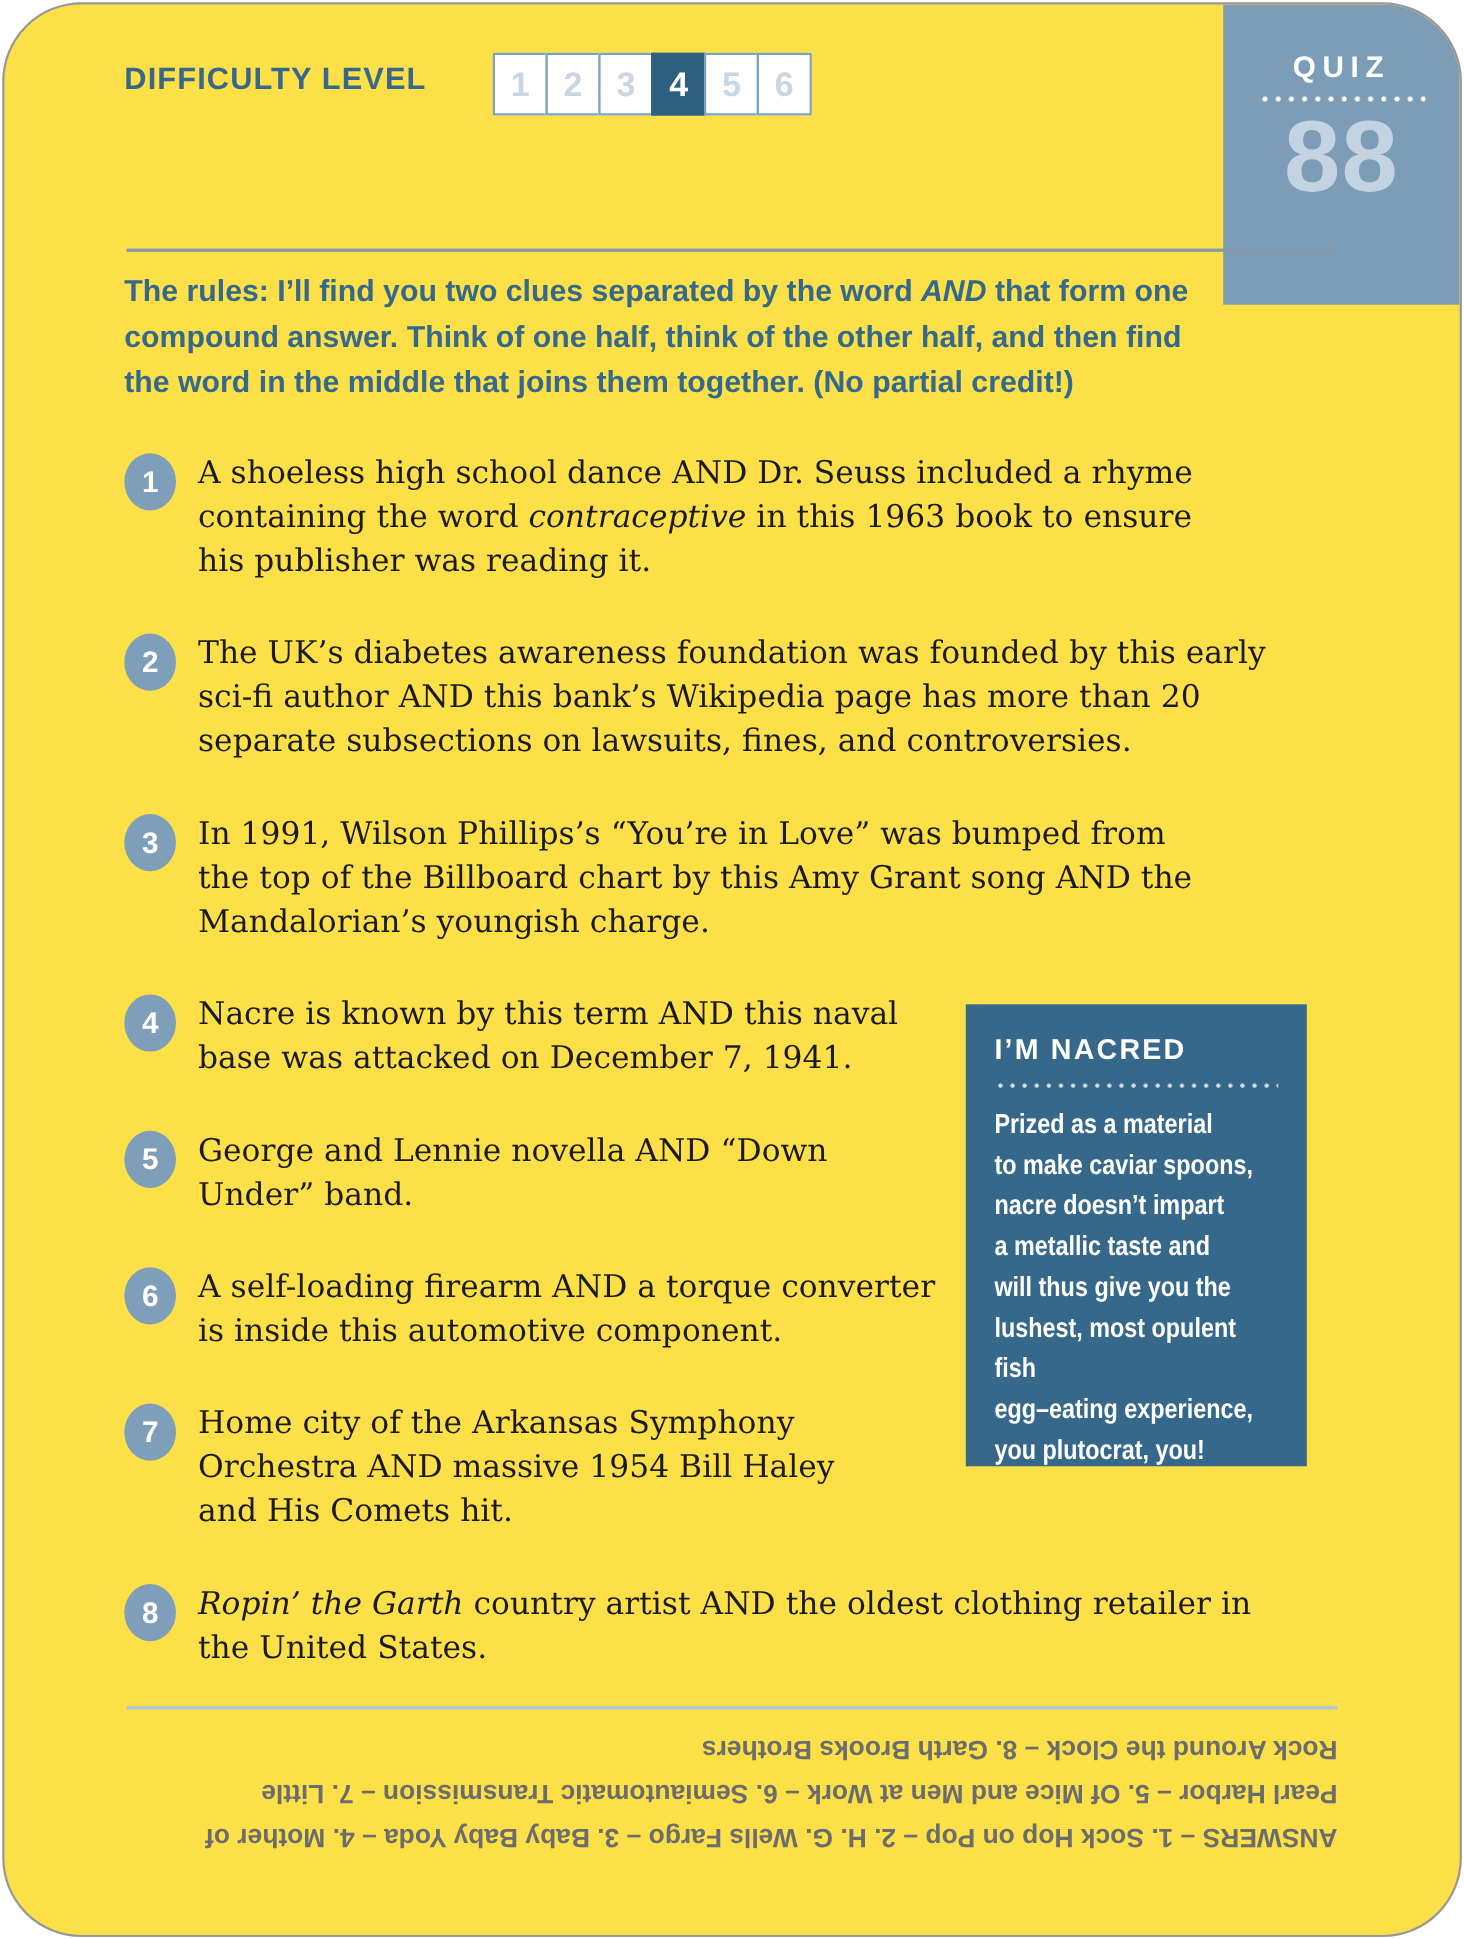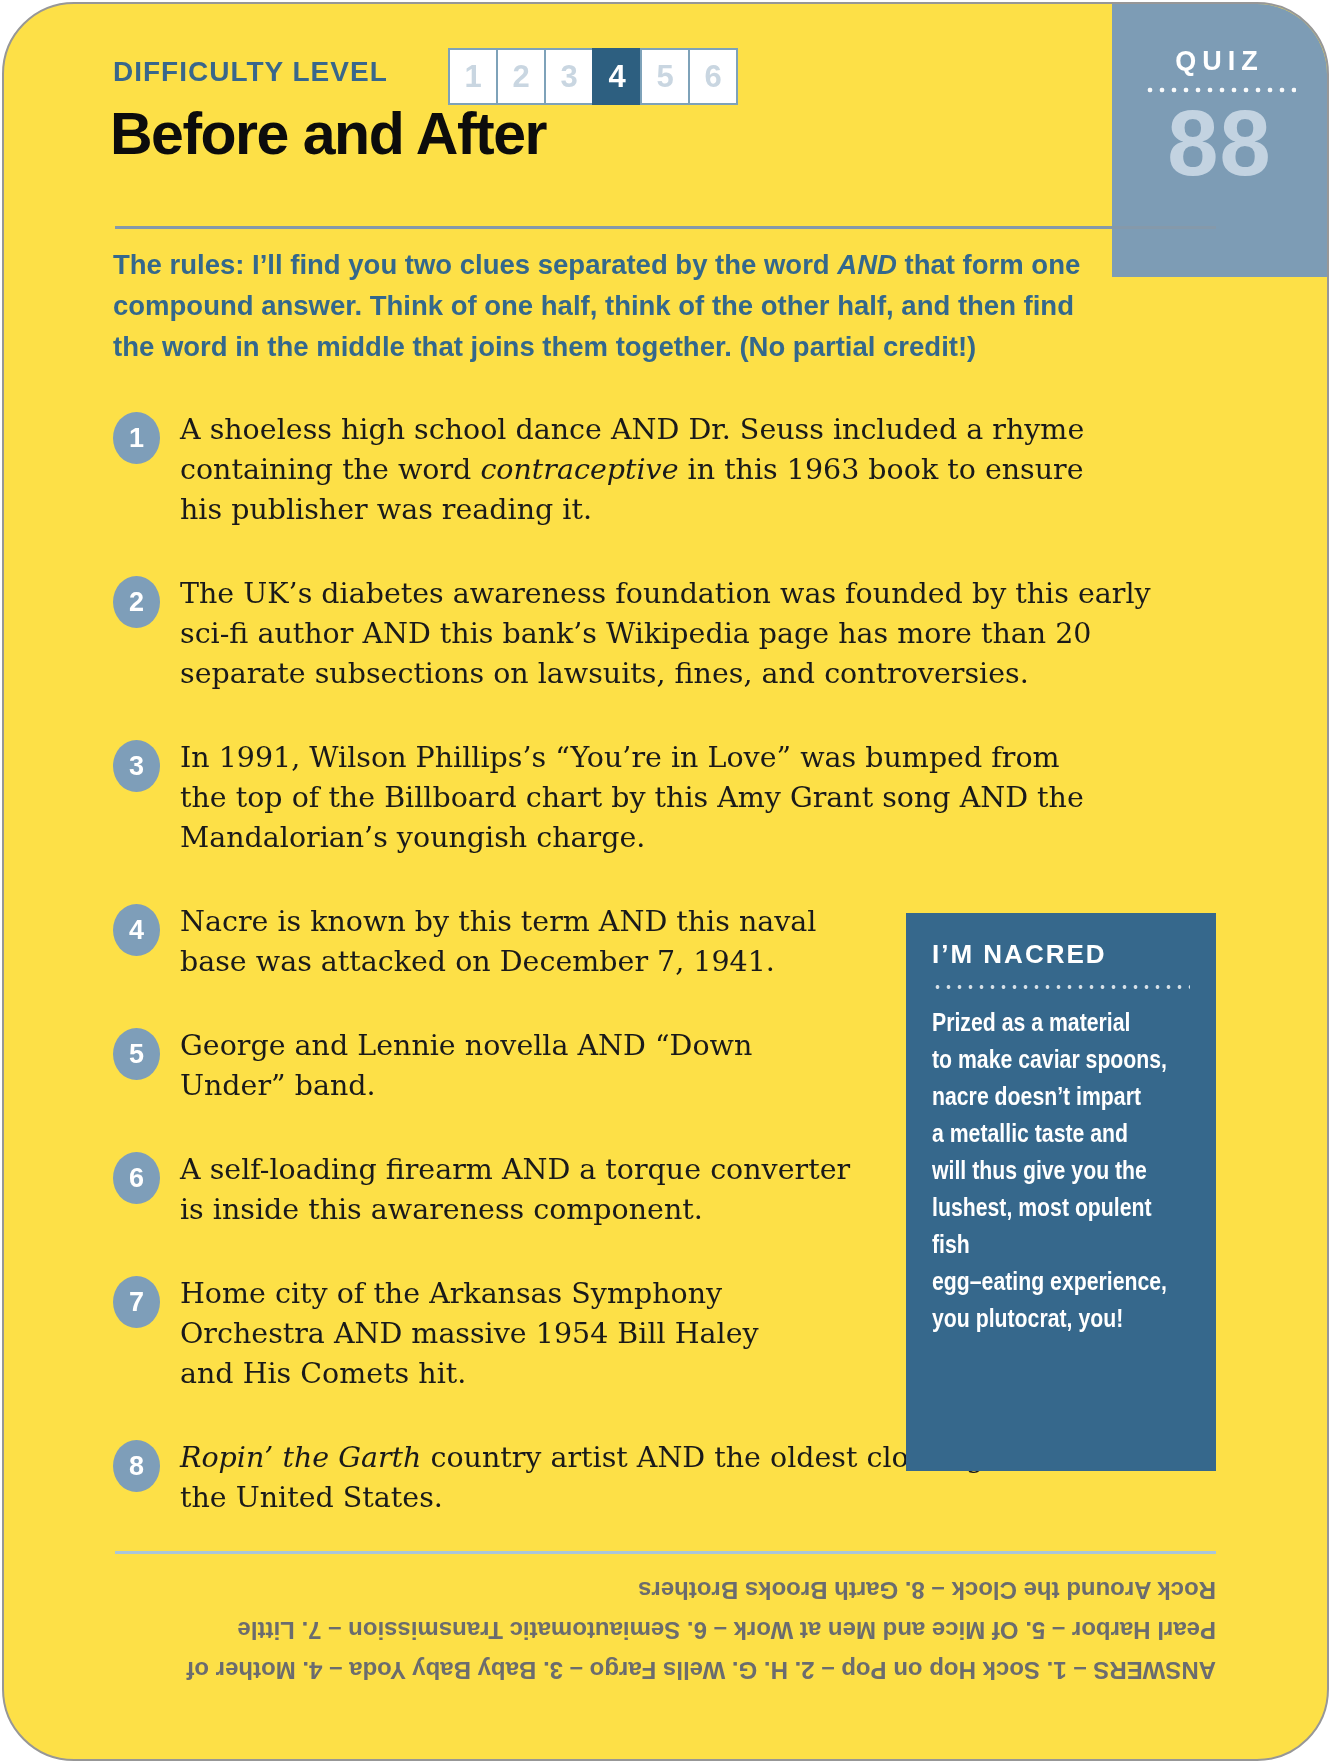--- a/index.html
+++ b/index.html
@@ -27,21 +27,21 @@
 
   
   .questions{position:absolute;left:109px;top:406px;width:1110px;}
   .q{display:flex;align-items:flex-start;margin-bottom:44px;}
   .badge{flex:0 0 47px;width:47px;height:52px;border-radius:50%;background:#7e9eb9;color:#fff;font-size:27px;font-weight:700;display:flex;align-items:center;justify-content:center;margin-right:20px;margin-top:2px;font-family:"Liberation Sans",sans-serif;}
   .qtext{font-family:"DejaVu Serif",serif;font-size:28.5px;line-height:40px;color:#1a1a1a;white-space:pre-line;max-width:1039px;}
   .q.narrow .qtext{max-width:700px;}
   .qtext i{font-style:italic;}
 
   
-  .sidebar{position:absolute;left:902px;top:909px;width:310px;height:558px;background:#36688c;box-sizing:border-box;padding:26px 26px;}
+  .sidebar{position:absolute;left:874px;top:909px;width:310px;height:420px;background:#36688c;box-sizing:border-box;padding:26px 26px;}
   .sidebar-title{font-size:26px;font-weight:800;letter-spacing:2px;color:#ffffff;}
   .sidebar-dots{margin:14px 0 14px 0;height:6px;background-image:radial-gradient(circle,rgba(255,255,255,.8) 1.6px,transparent 2.2px);background-size:11px 6px;background-repeat:repeat-x;background-position:left center;}
   .sidebar-body{font-size:25px;line-height:37px;font-weight:700;color:#ffffff;white-space:pre-line;width:302px;transform:scaleX(.85);transform-origin:top left;}
 
   
   .answers-rule{position:absolute;left:111px;top:1547px;width:1101px;height:3px;background:#a9c6da;}
   .answers{position:absolute;left:111px;top:1566px;width:1101px;font-size:24px;line-height:40px;font-weight:700;color:#6b6c6e;white-space:pre-line;transform:rotate(180deg);text-align:left;}
 </style>
 </head>
 <body>
@@ -59,21 +59,20 @@
       <div class="diff-cell">5</div>
       <div class="diff-cell">6</div>
     </div>
 
     <div class="quiz-box">
       <div class="quiz-label">QUIZ</div>
       <div class="quiz-dots"></div>
       <div class="quiz-number">88</div>
     </div>
 
-    <div class="page-title">Before and After</div>
     <div class="title-rule"></div>
 
     <div class="rules"><span>The rules: I’ll find you two clues separated by the word </span><i>AND</i><span> that form one
 compound answer. Think of one half, think of the other half, and then find
 the word in the middle that joins them together. (No partial credit!)</span></div>
 
     <div class="questions">
       <div class="q">
         <div class="badge">1</div>
         <div class="qtext"><span>A shoeless high school dance AND Dr. Seuss included a rhyme
@@ -98,21 +97,21 @@
 base was attacked on December 7, 1941.</span><i></i><span></span></div>
       </div>
       <div class="q narrow">
         <div class="badge">5</div>
         <div class="qtext"><span>George and Lennie novella AND “Down
 Under” band.</span><i></i><span></span></div>
       </div>
       <div class="q narrow">
         <div class="badge">6</div>
         <div class="qtext"><span>A self-loading firearm AND a torque converter
-is inside this awareness component.</span><i></i><span></span></div>
+is inside this automotive component.</span><i></i><span></span></div>
       </div>
       <div class="q narrow">
         <div class="badge">7</div>
         <div class="qtext"><span>Home city of the Arkansas Symphony
 Orchestra AND massive 1954 Bill Haley
 and His Comets hit.</span><i></i><span></span></div>
       </div>
       <div class="q">
         <div class="badge">8</div>
         <div class="qtext"><span></span><i>Ropin’ the Garth</i><span> country artist AND the oldest clothing retailer in

